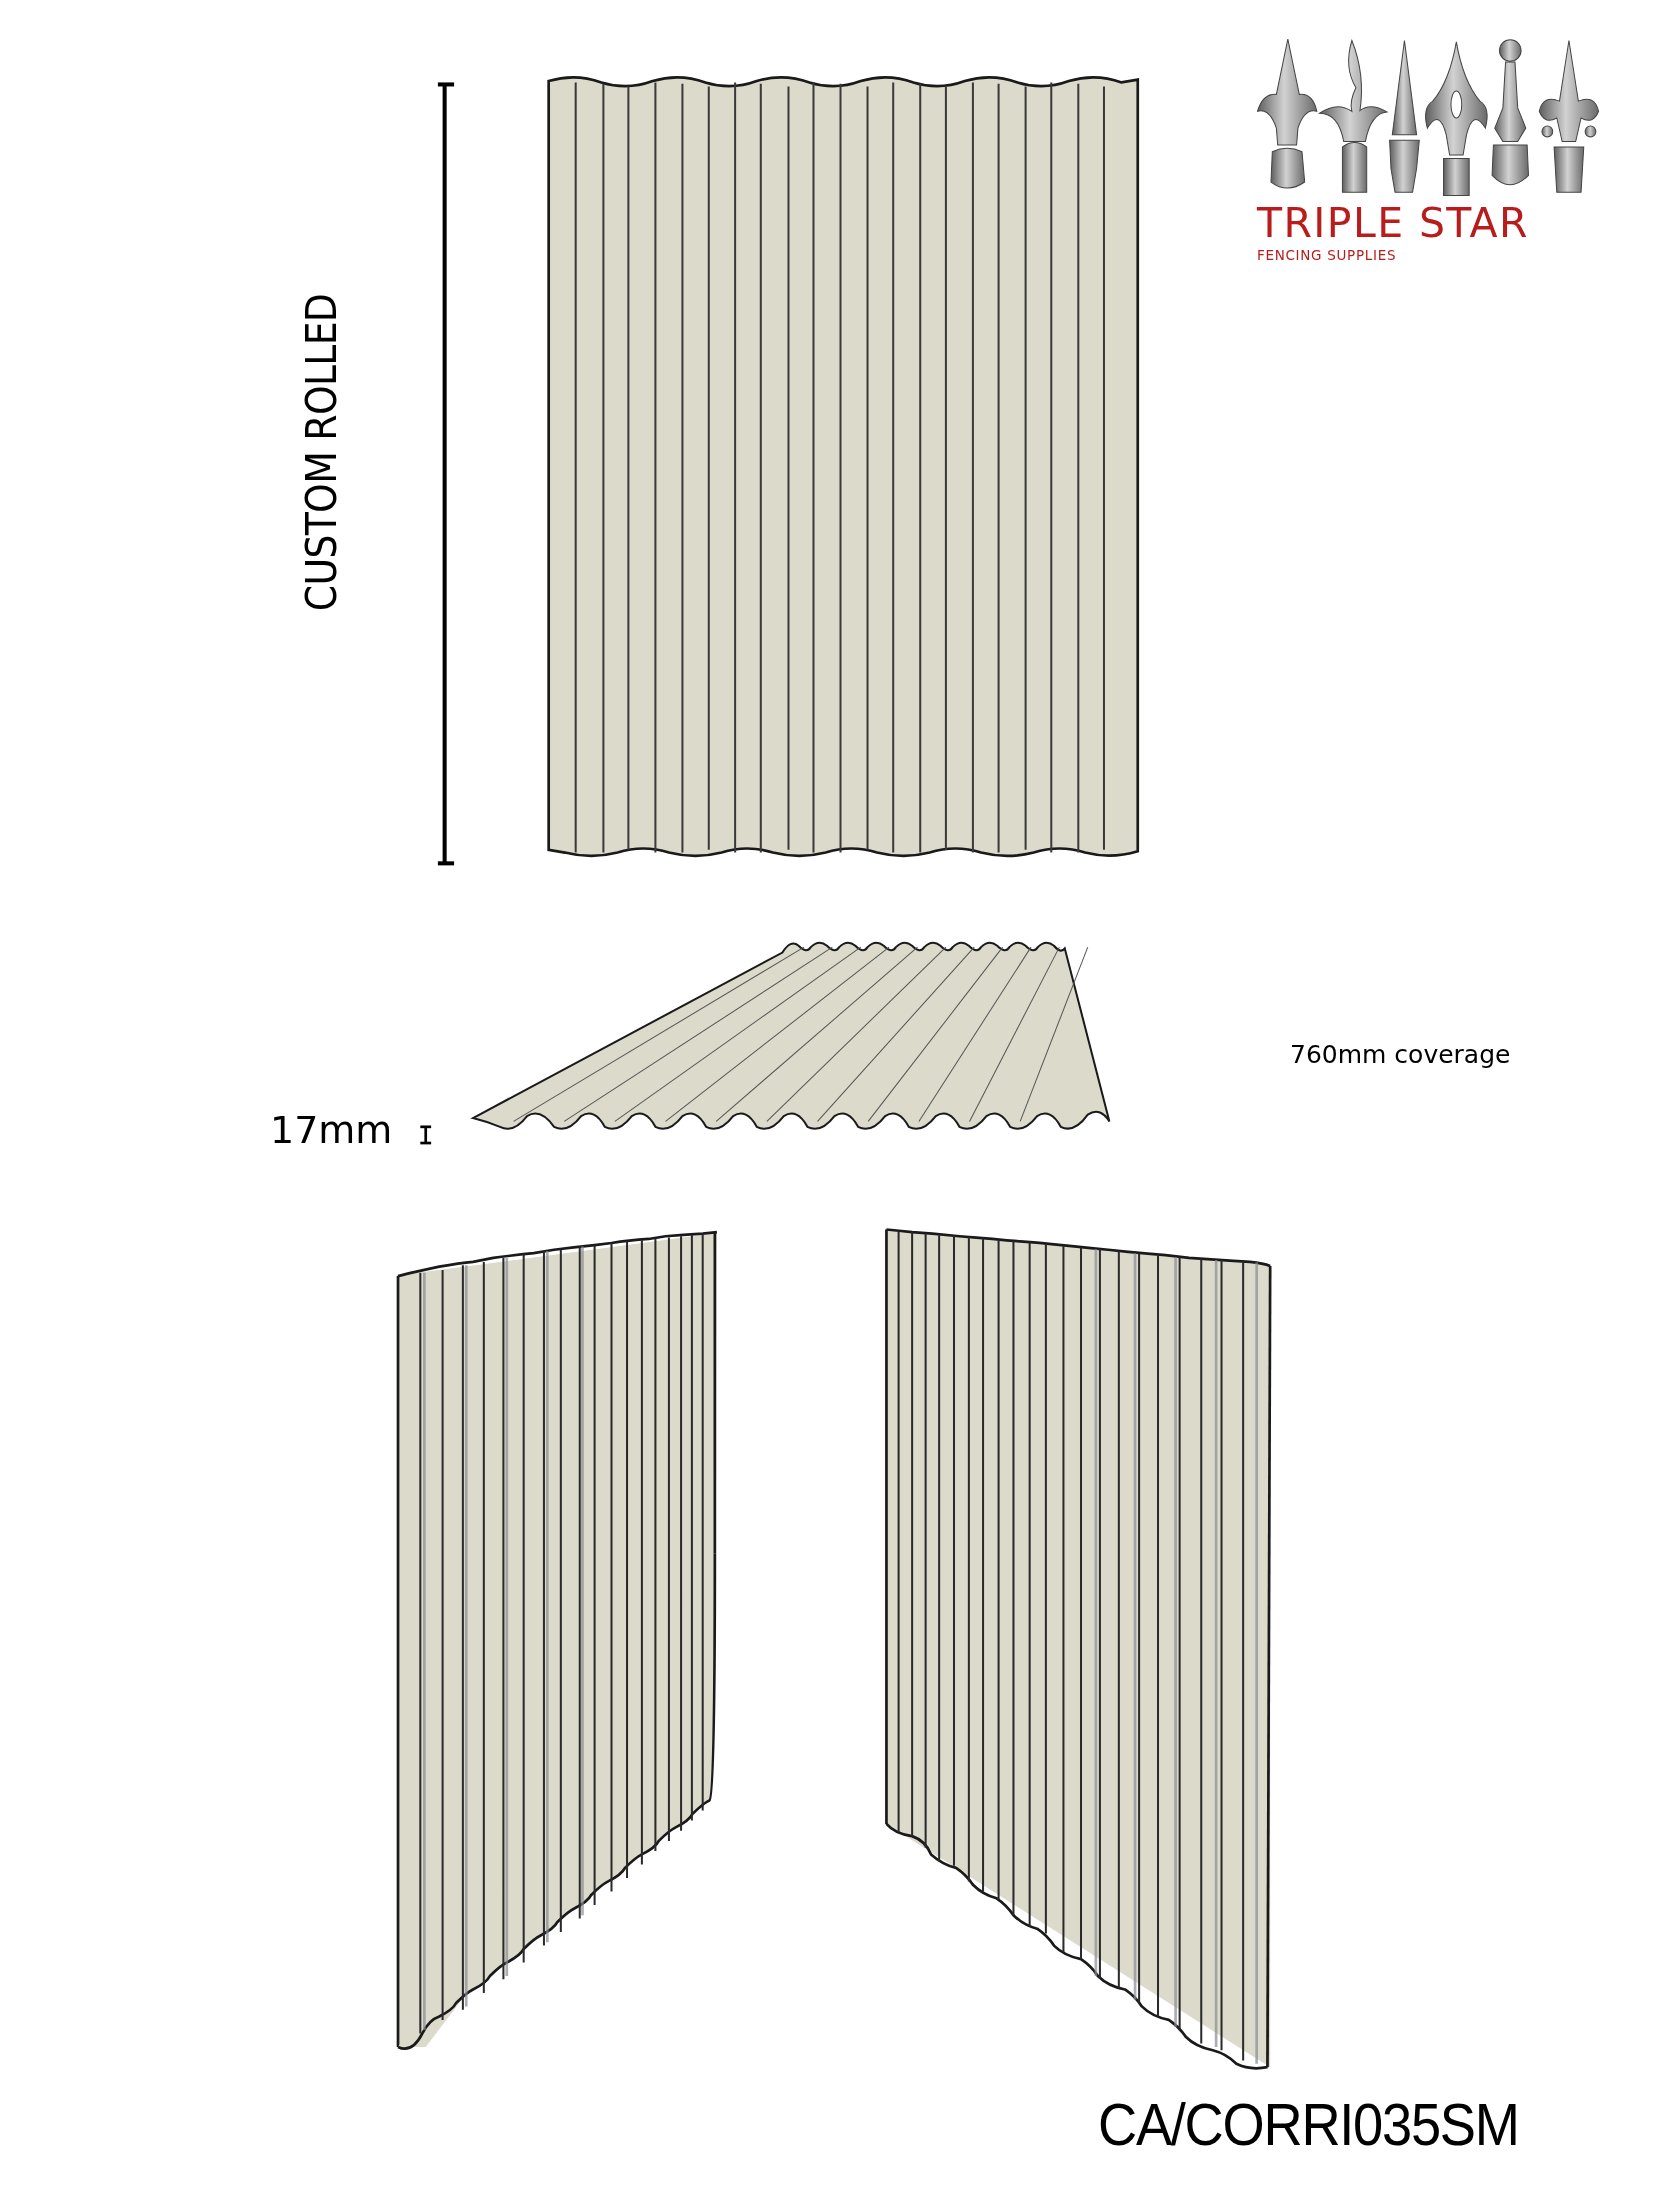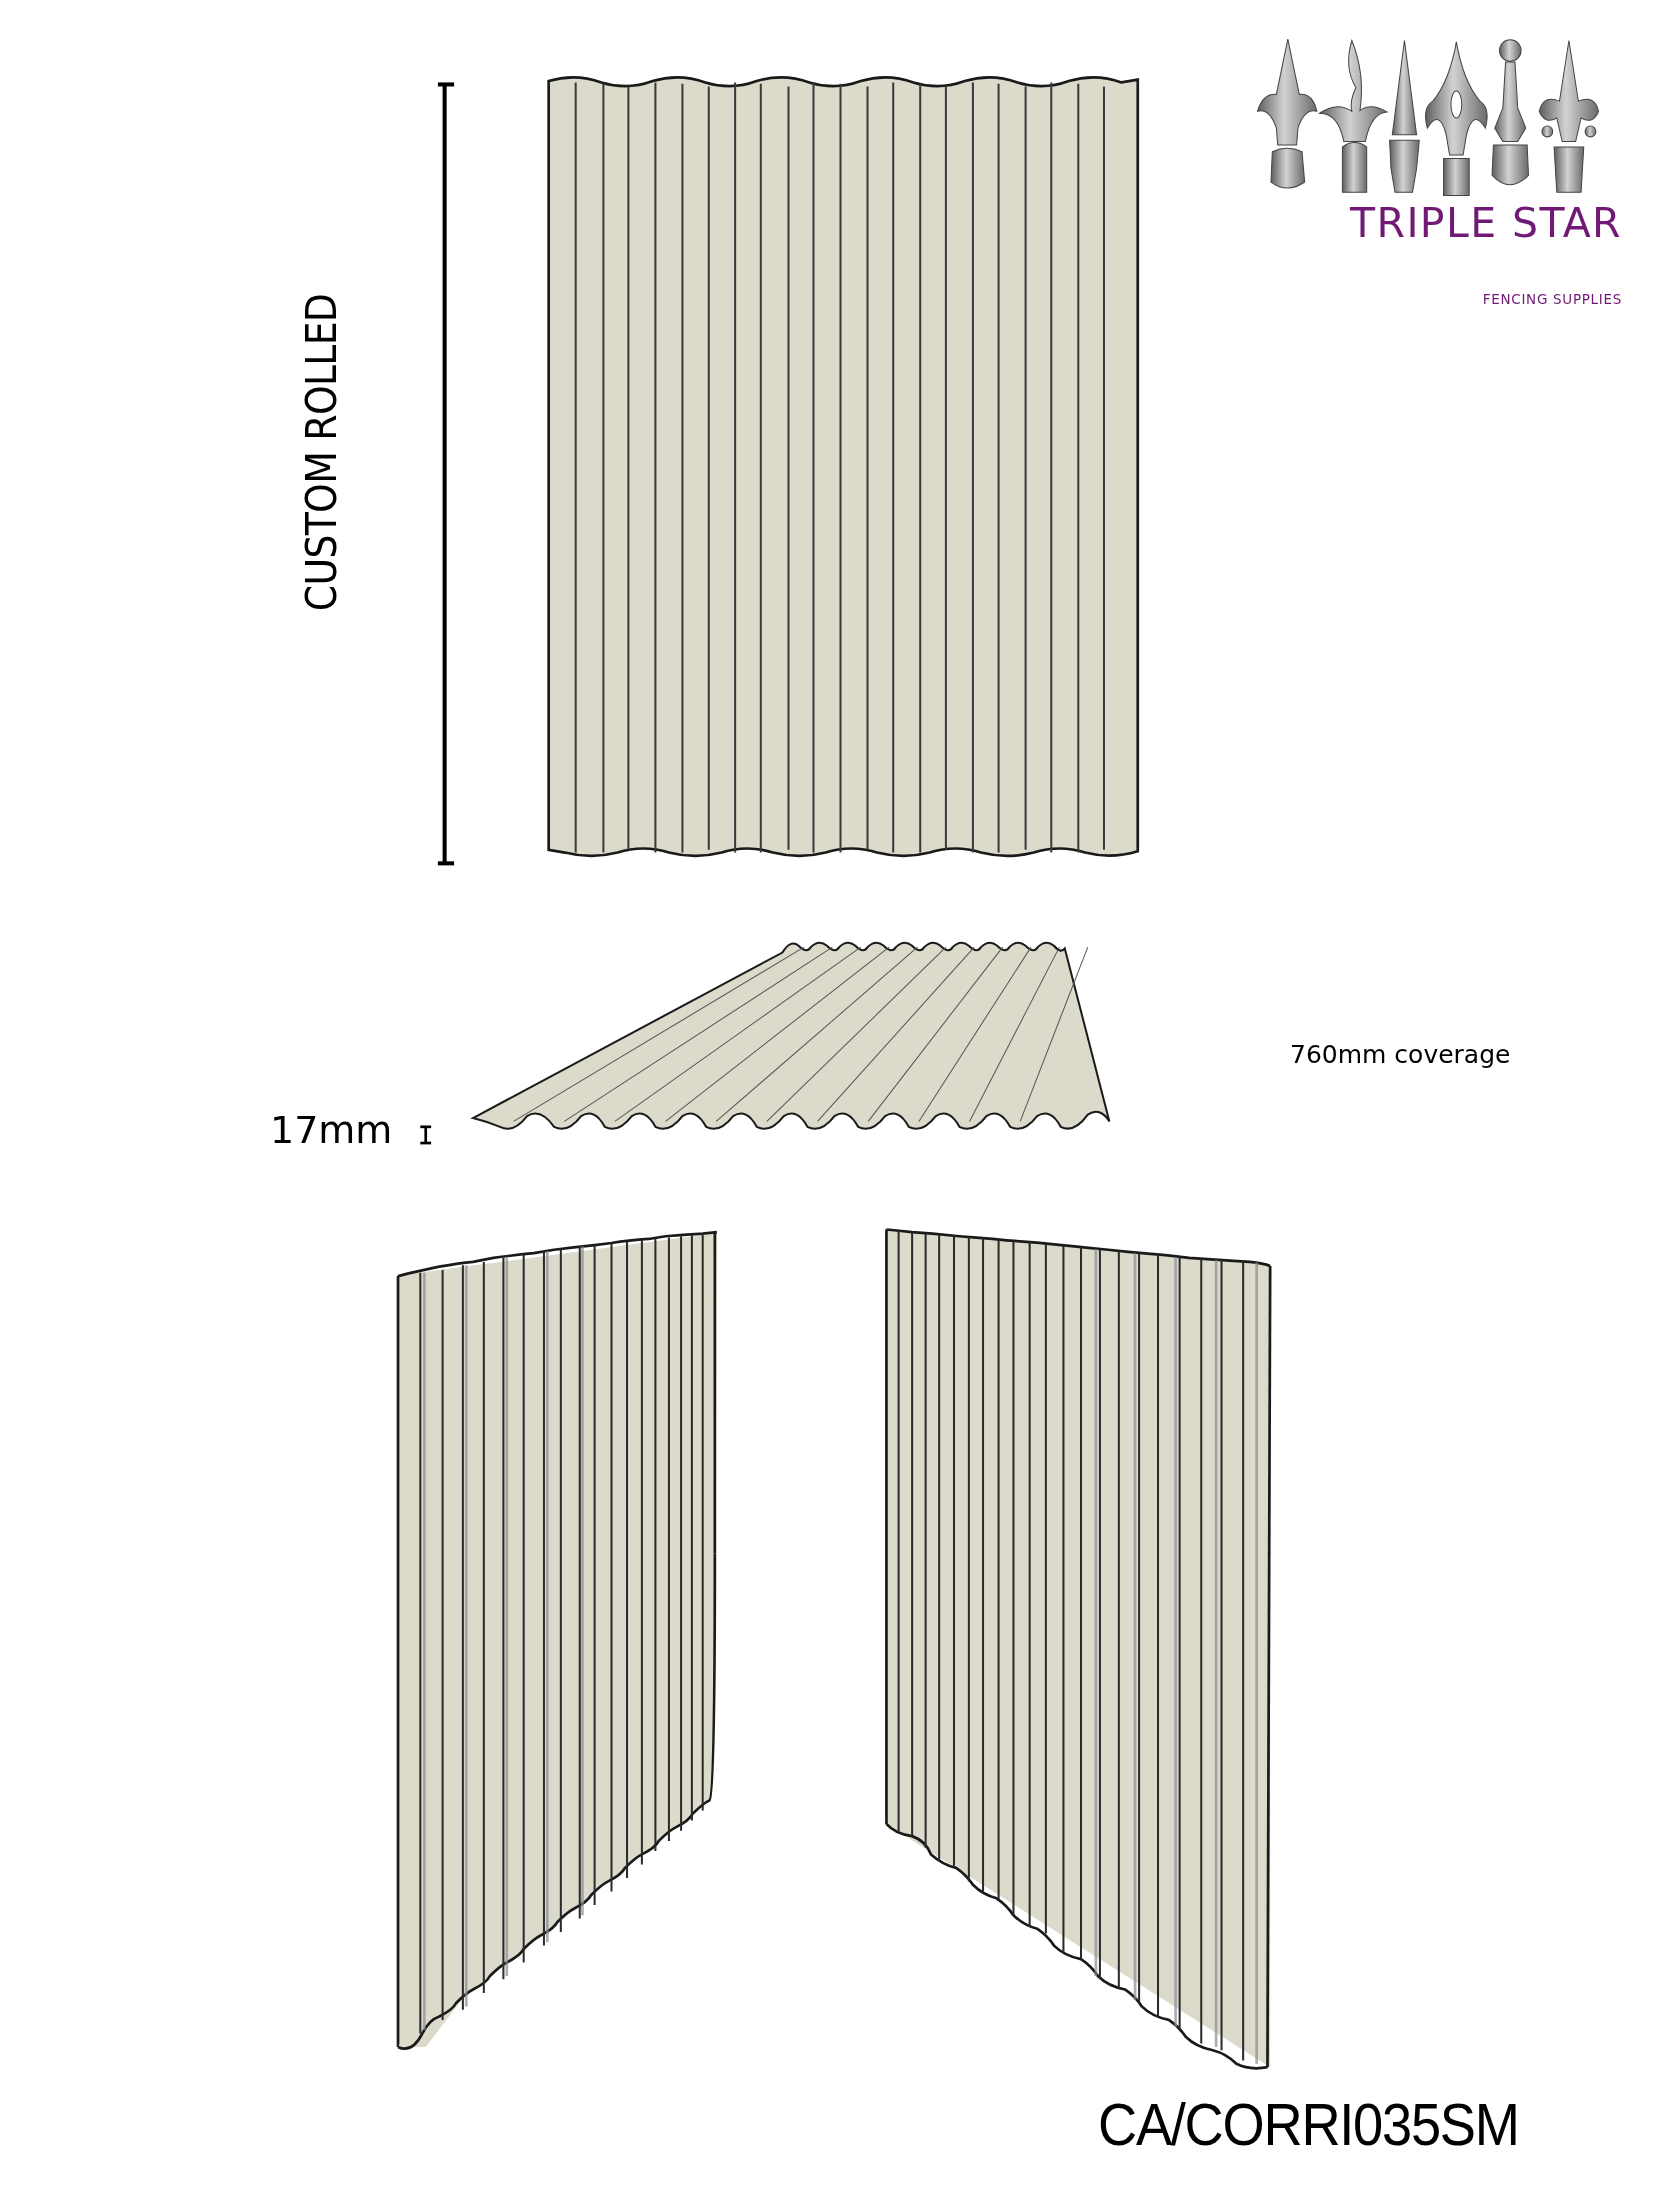--- a/index.html
+++ b/index.html
@@ -4,24 +4,24 @@
 <style>
   html, body { margin: 0; padding: 0; background: #ffffff; }
   body { width: 1654px; height: 2205px; position: relative; overflow: hidden;
          font-family: "DejaVu Sans", sans-serif; color: #000; }
   .abs { position: absolute; }
   svg.layer { position: absolute; left: 0; top: 0; }
 
   
   #logo { left: 1257px; top: 27px; width: 365px; height: 230px; }
   #logo .spikes { position: absolute; left: 0; top: 0; width: 365px; height: 182px; }
-  #logo .brand { position: absolute; left: 0; width: 365px; text-align: right; color: #701a75; }
+  #logo .brand { position: absolute; left: 0; width: 365px; text-align: left; color: #b91c1c; }
   #logo .brand-main { top: 172px; font-family: "DejaVu Sans", sans-serif; font-size: 41px;
                       letter-spacing: 1.4px; font-weight: normal; }
-  #logo .brand-sub  { top: 220px; font-size: 13.5px; letter-spacing: 0.7px; margin-top: 44px; }
+  #logo .brand-sub  { top: 220px; font-size: 13.5px; letter-spacing: 0.7px; }
 
   
   #custom-rolled-label {
     left: 291px; top: 338px; width: 473px; height: 61px;
     transform-origin: 0 0; transform: translate(0px, 351px) rotate(-90deg);
     font-family: "DejaVu Sans Condensed", "DejaVu Sans", sans-serif;
     font-size: 42px; line-height: 61px; white-space: nowrap;
     display: flex; align-items: center; justify-content: center;
     letter-spacing: -0.7px;
   }

